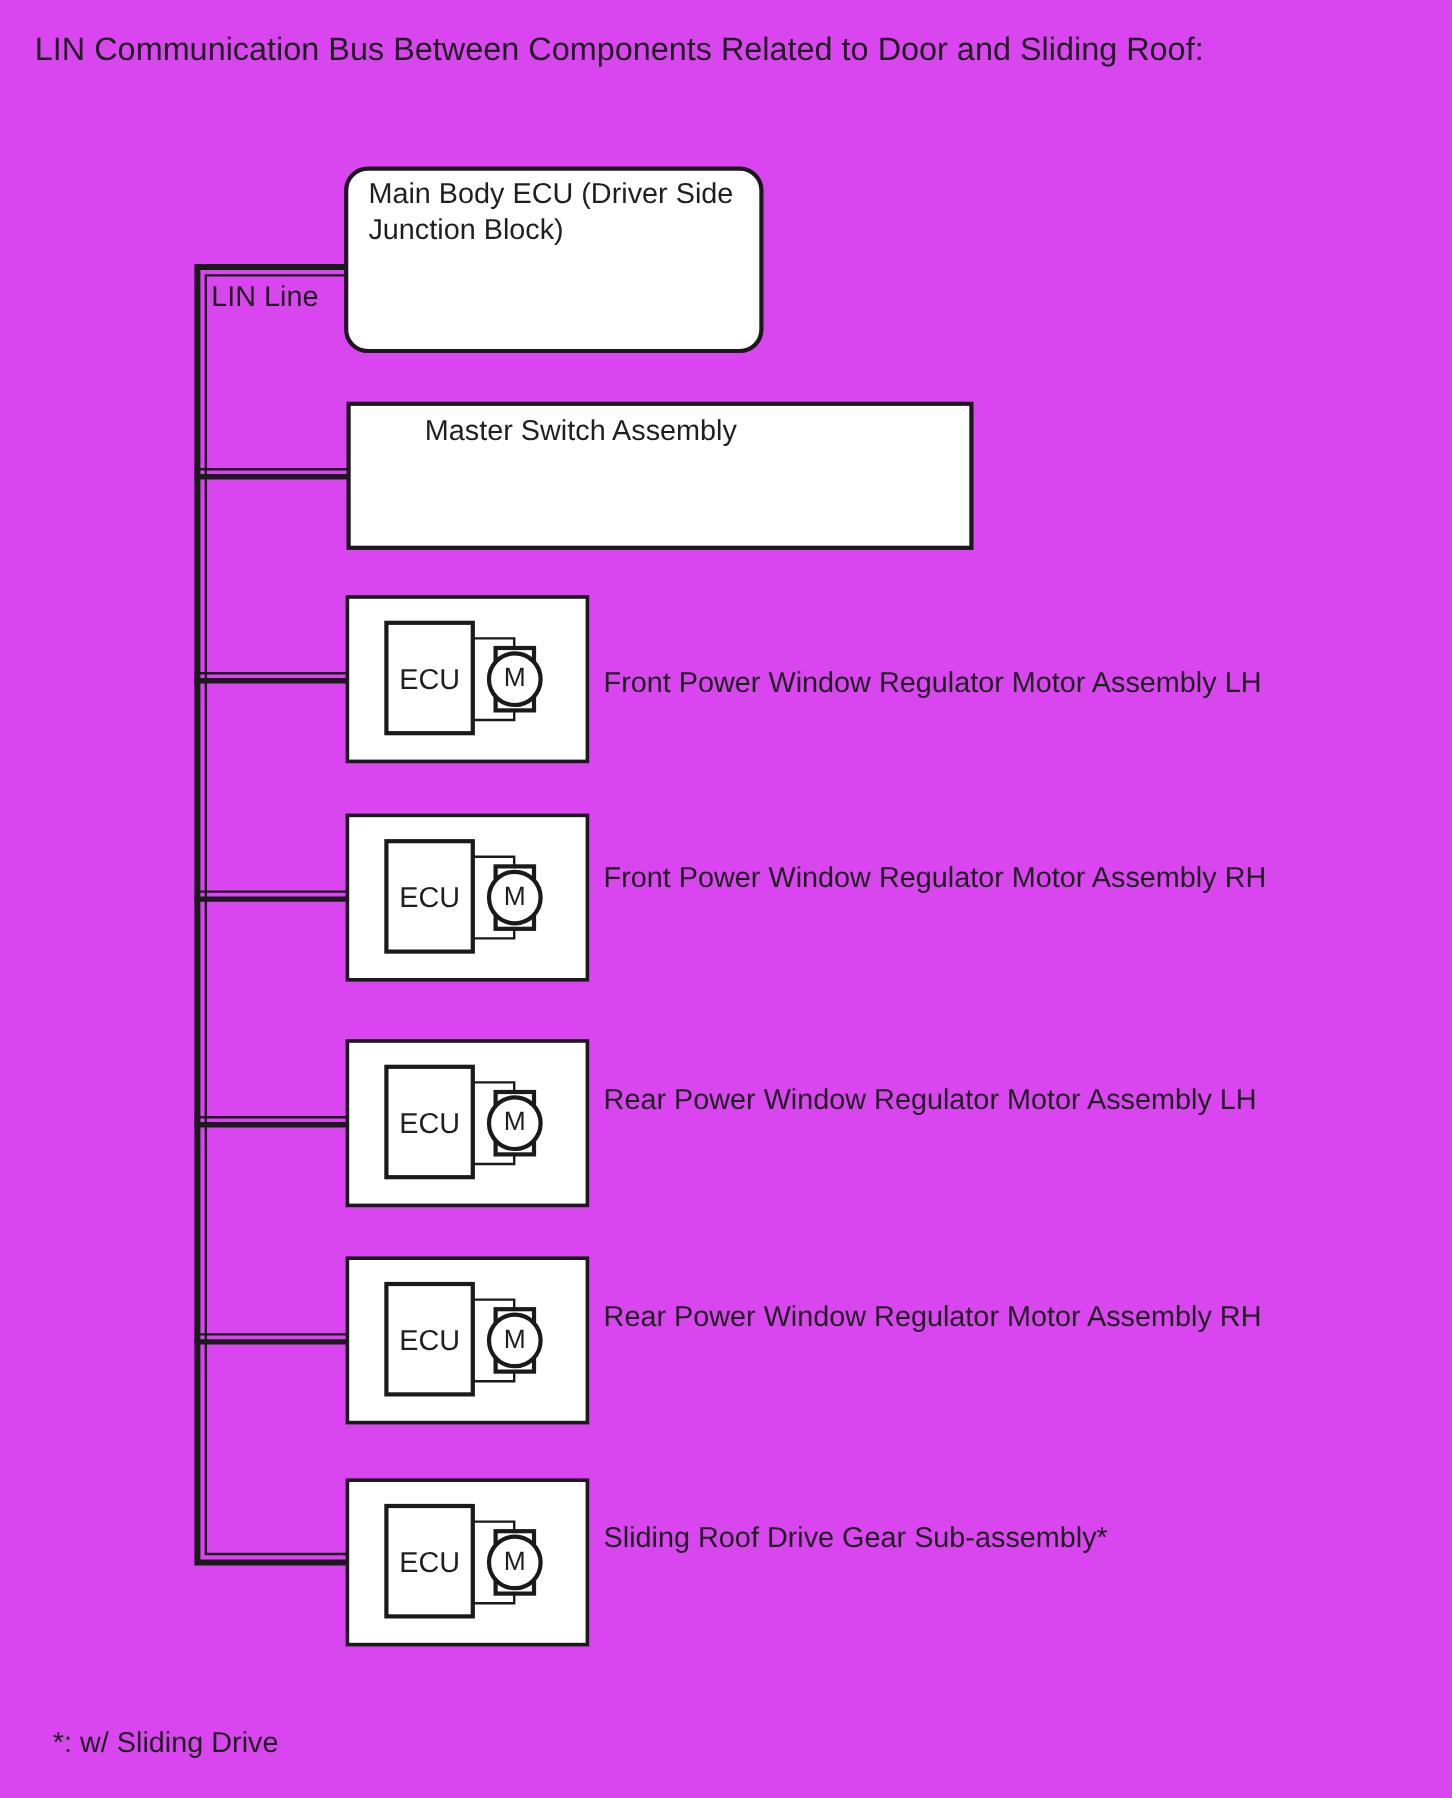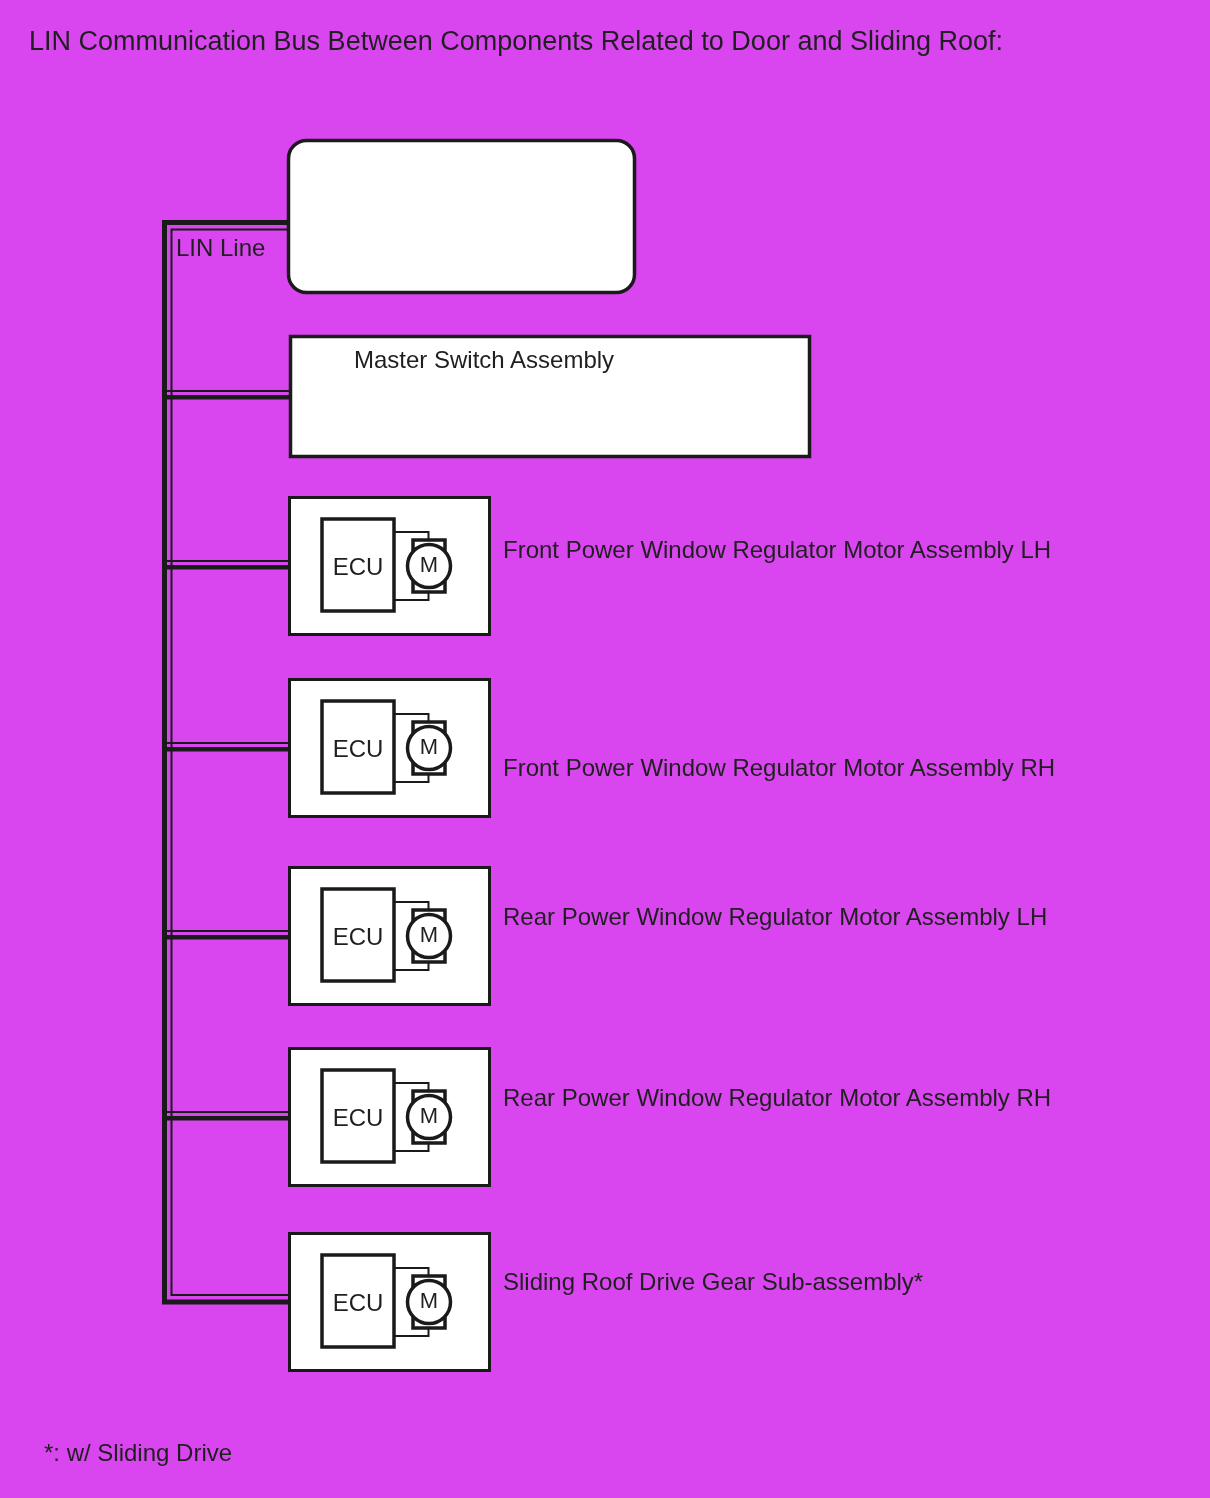--- a/index.html
+++ b/index.html
@@ -95,30 +95,31 @@
       <rect class="ln" x="413" y="1276" width="32" height="52" stroke-width="3.5"></rect>
       <circle class="ln" cx="429" cy="1302" r="21.5" stroke-width="3.5"></circle>
       <rect class="ln" x="322" y="1255" width="72" height="92" stroke-width="3.5"></rect>
     </g>
   </svg>
 
   <div class="txt title">LIN Communication Bus Between Components Related to Door and Sliding Roof:</div>
 
   <div class="txt lbl" style="left:176px;top:233px;">LIN Line</div>
 
+  <div class="txt lbl" style="left:307px;top:147px;width:330px;line-height:30px;">Main Body ECU (Driver Side Junction Block)</div>
 
   <div class="txt lbl" style="left:307px;top:345px;margin-left:47px;">Master Switch Assembly</div>
 
   <div class="txt ecu-txt" style="left:322px;top:553px;">ECU</div>
   <div class="txt m-txt" style="left:404px;top:552px;">M</div>
-  <div class="txt lbl side-label" style="top:535px;">Front Power Window Regulator Motor Assembly LH</div>
+  <div class="txt lbl side-label" style="top:555px;">Front Power Window Regulator Motor Assembly LH</div>
 
   <div class="txt ecu-txt" style="left:322px;top:735px;">ECU</div>
   <div class="txt m-txt" style="left:404px;top:734px;">M</div>
-  <div class="txt lbl side-label" style="top:717px;margin-top:36px;">Front Power Window Regulator Motor Assembly RH</div>
+  <div class="txt lbl side-label" style="top:717px;">Front Power Window Regulator Motor Assembly RH</div>
 
   <div class="txt ecu-txt" style="left:322px;top:923px;">ECU</div>
   <div class="txt m-txt" style="left:404px;top:922px;">M</div>
   <div class="txt lbl side-label" style="top:902px;">Rear Power Window Regulator Motor Assembly LH</div>
 
   <div class="txt ecu-txt" style="left:322px;top:1104px;">ECU</div>
   <div class="txt m-txt" style="left:404px;top:1103px;">M</div>
   <div class="txt lbl side-label" style="top:1083px;">Rear Power Window Regulator Motor Assembly RH</div>
 
   <div class="txt ecu-txt" style="left:322px;top:1289px;">ECU</div>

